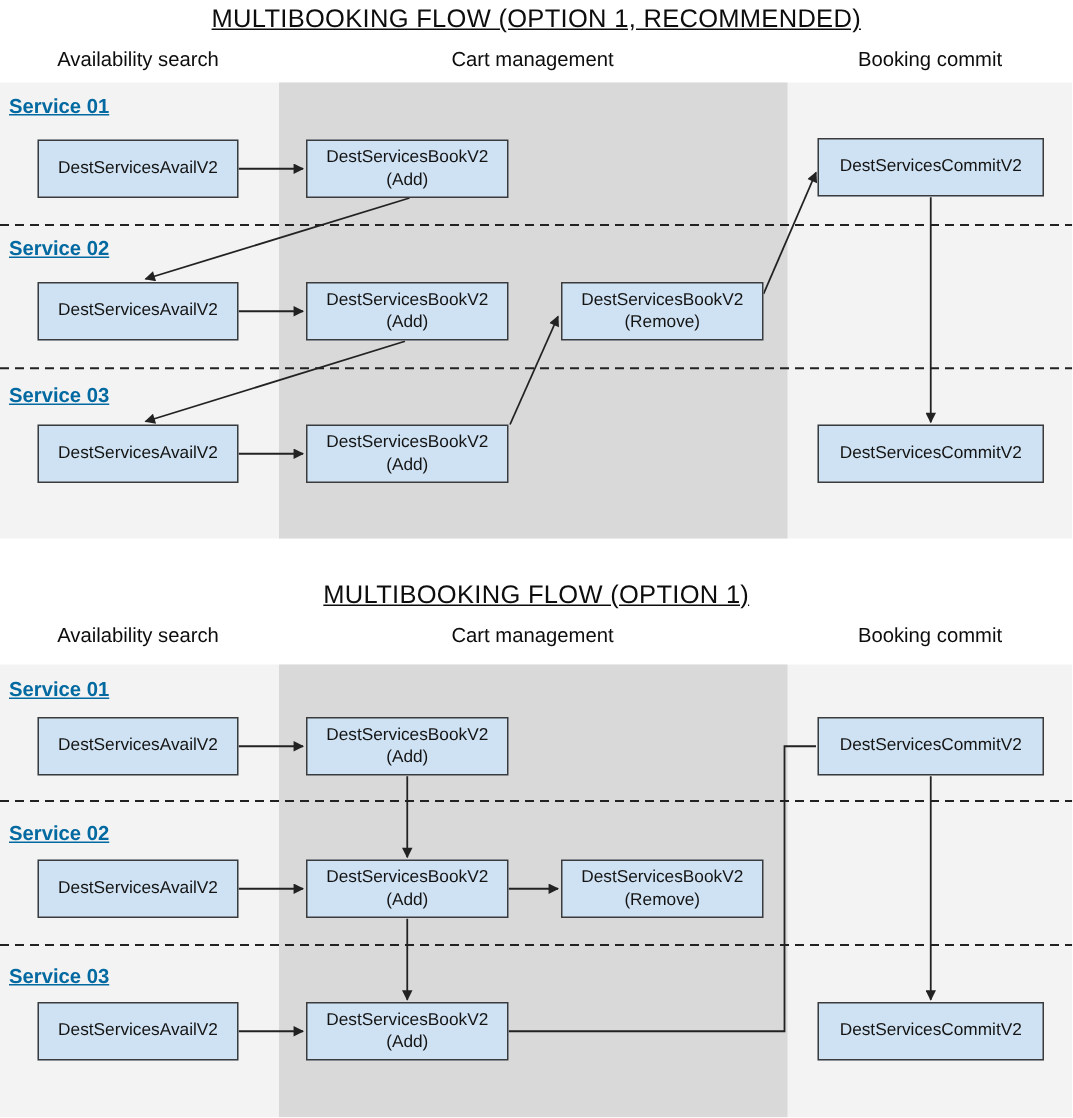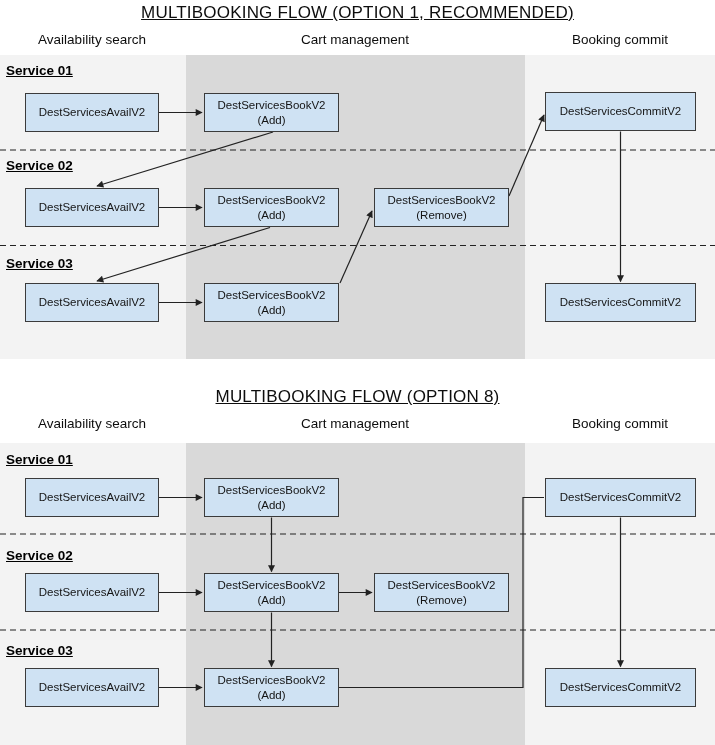--- a/index.html
+++ b/index.html
@@ -11,21 +11,21 @@
   .band  { position:absolute; background:#d9d9d9; }
   .sec-title {
     position:absolute; left:0; width:715px; text-align:center;
     font-size:17px; letter-spacing:0.2px; text-decoration:underline; color:#0d0d0d;
   }
   .col-header {
     position:absolute; font-weight:normal; font-size:13.5px; text-align:center; color:#0d0d0d;
   }
   .svc-label {
     position:absolute; font-weight:bold; font-size:13.5px;
-    text-decoration:underline; color:#000000;
+    text-decoration:underline; color:#0369a1;
   }
   .box {
     position:absolute; box-sizing:border-box;
     background:#cfe2f3; border:1px solid #3b3b3b;
     display:flex; flex-direction:column; align-items:center; justify-content:center;
     font-size:11.5px; line-height:1.3; text-align:center; color:#141414;
   }
   .connectors { position:absolute; left:0; top:0; pointer-events:none; }
 </style>
 </head>
@@ -108,21 +108,21 @@
     <span>DestServicesAvailV2</span>
   </div>
   <div class="box" style="left:204px;top:283px;width:135px;height:39px">
     <span>DestServicesBookV2</span>
     <span>(Add)</span>
   </div>
   <div class="box" style="left:545px;top:283px;width:151px;height:39px">
     <span>DestServicesCommitV2</span>
   </div>
 
-  <div class="sec-title" style="top:387px">MULTIBOOKING FLOW (OPTION 8)</div>
+  <div class="sec-title" style="top:387px">MULTIBOOKING FLOW (OPTION 1)</div>
 
   <div class="col-header" style="left:12px;top:416px;width:160px">Availability search</div>
   <div class="col-header" style="left:275px;top:416px;width:160px">Cart management</div>
   <div class="col-header" style="left:540px;top:416px;width:160px">Booking commit</div>
 
   <div class="svc-label" style="left:6px;top:452px">Service 01</div>
   <div class="svc-label" style="left:6px;top:548px">Service 02</div>
   <div class="svc-label" style="left:6px;top:643px">Service 03</div>
 
   <div class="box" style="left:25px;top:478px;width:134px;height:39px">

